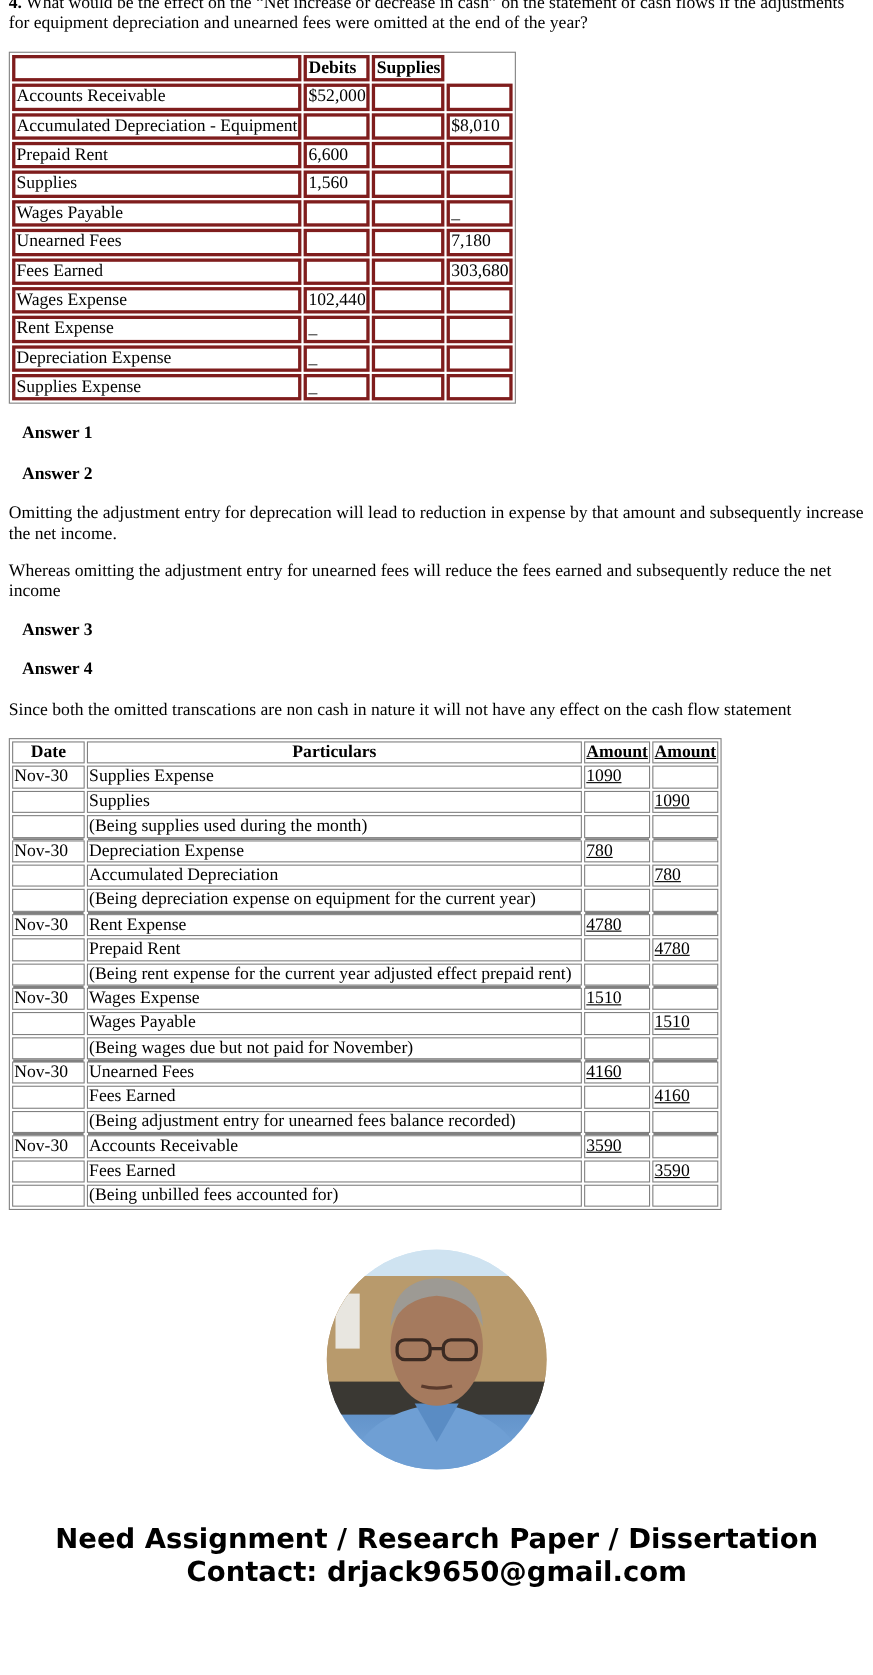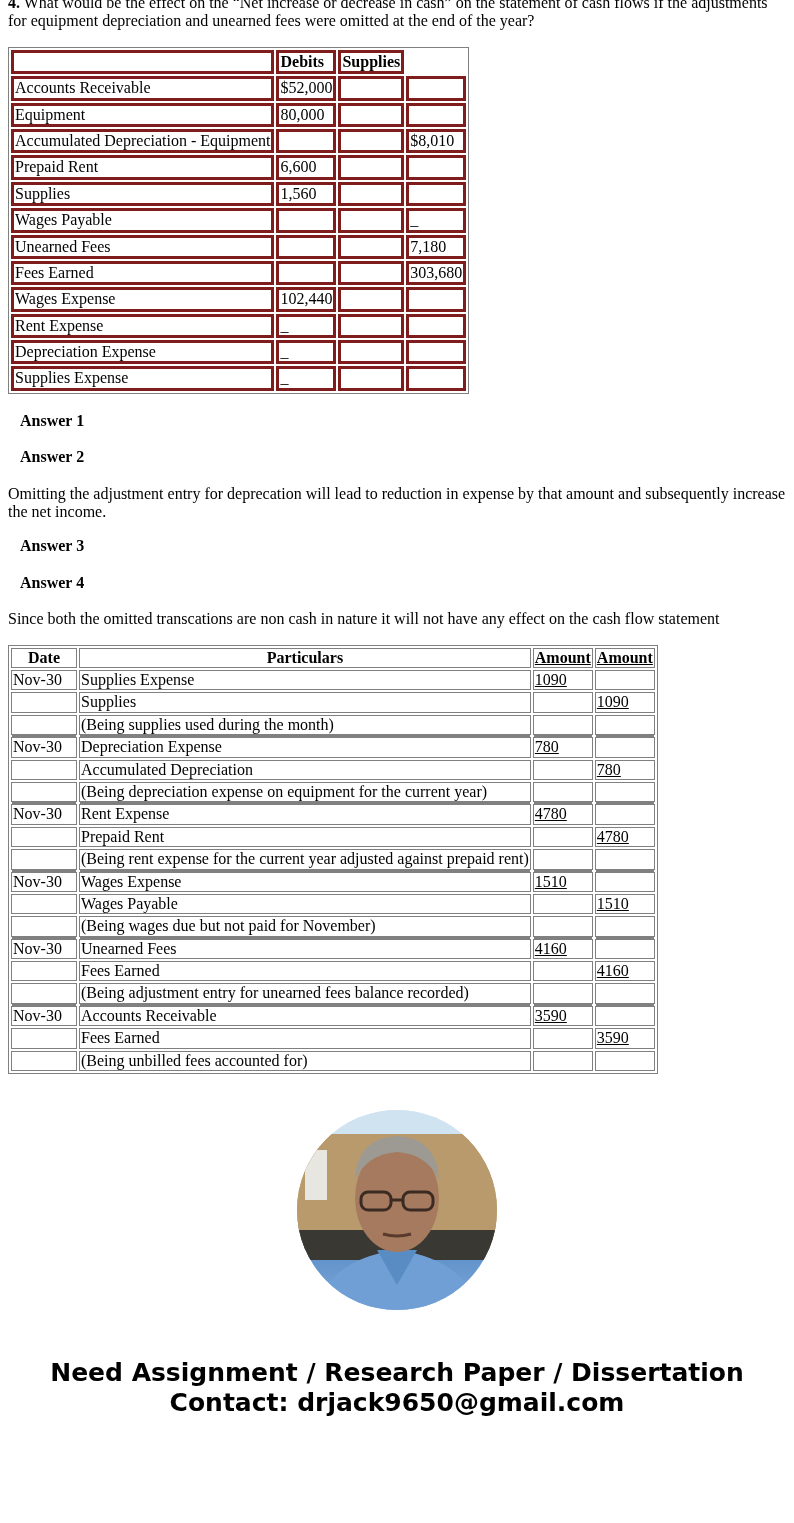--- a/index.html
+++ b/index.html
@@ -90,26 +90,20 @@
         <td class="bold">Supplies</td>
         <td class="noborder"></td>
       </tr>
     <tr>
           <td class="acct">Accounts Receivable</td>
           <td class="col">$52,000</td>
           <td class="col"></td>
           <td class="col"></td>
         </tr>
         <tr>
-          <td class="acct">Equipment</td>
-          <td class="col">80,000</td>
-          <td class="col"></td>
-          <td class="col"></td>
-        </tr>
-        <tr>
           <td class="acct">Accumulated Depreciation - Equipment</td>
           <td class="col"></td>
           <td class="col"></td>
           <td class="col">$8,010</td>
         </tr>
         <tr>
           <td class="acct">Prepaid Rent</td>
           <td class="col">6,600</td>
           <td class="col"></td>
           <td class="col"></td>
@@ -163,20 +157,21 @@
           <td class="col"></td>
         </tr>
       </tbody>
   </table>
 
 
   <div id="answers">
       <p class="ans-head">Answer 1</p>
       <p class="ans-head">Answer 2</p>
       <p>Omitting the adjustment entry for deprecation will lead to reduction in expense by that amount and subsequently increase the net income.</p>
+      <p>Whereas omitting the adjustment entry for unearned fees will reduce the fees earned and subsequently reduce the net income</p>
       <p class="ans-head">Answer 3</p>
       <p class="ans-head">Answer 4</p>
       <p>Since both the omitted transcations are non cash in nature it will not have any effect on the cash flow statement</p>
     </div>
 
   <table class="journal" id="journal">
     <thead>
       <tr>
         <th class="c-date">Date</th>
         <th class="c-part">Particulars</th>
@@ -232,21 +227,21 @@
           <td class="c-amt"></td>
         </tr>
         <tr>
           <td class="c-date"></td>
           <td class="c-part">Prepaid Rent</td>
           <td class="c-amt"></td>
           <td class="c-amt">4780</td>
         </tr>
         <tr>
           <td class="c-date"></td>
-          <td class="c-part">(Being rent expense for the current year adjusted against prepaid rent)</td>
+          <td class="c-part">(Being rent expense for the current year adjusted effect prepaid rent)</td>
           <td class="c-amt"></td>
           <td class="c-amt"></td>
         </tr>
       </tbody>
       <tbody class="entry">
         <tr>
           <td class="c-date">Nov-30</td>
           <td class="c-part">Wages Expense</td>
           <td class="c-amt">1510</td>
           <td class="c-amt"></td>

